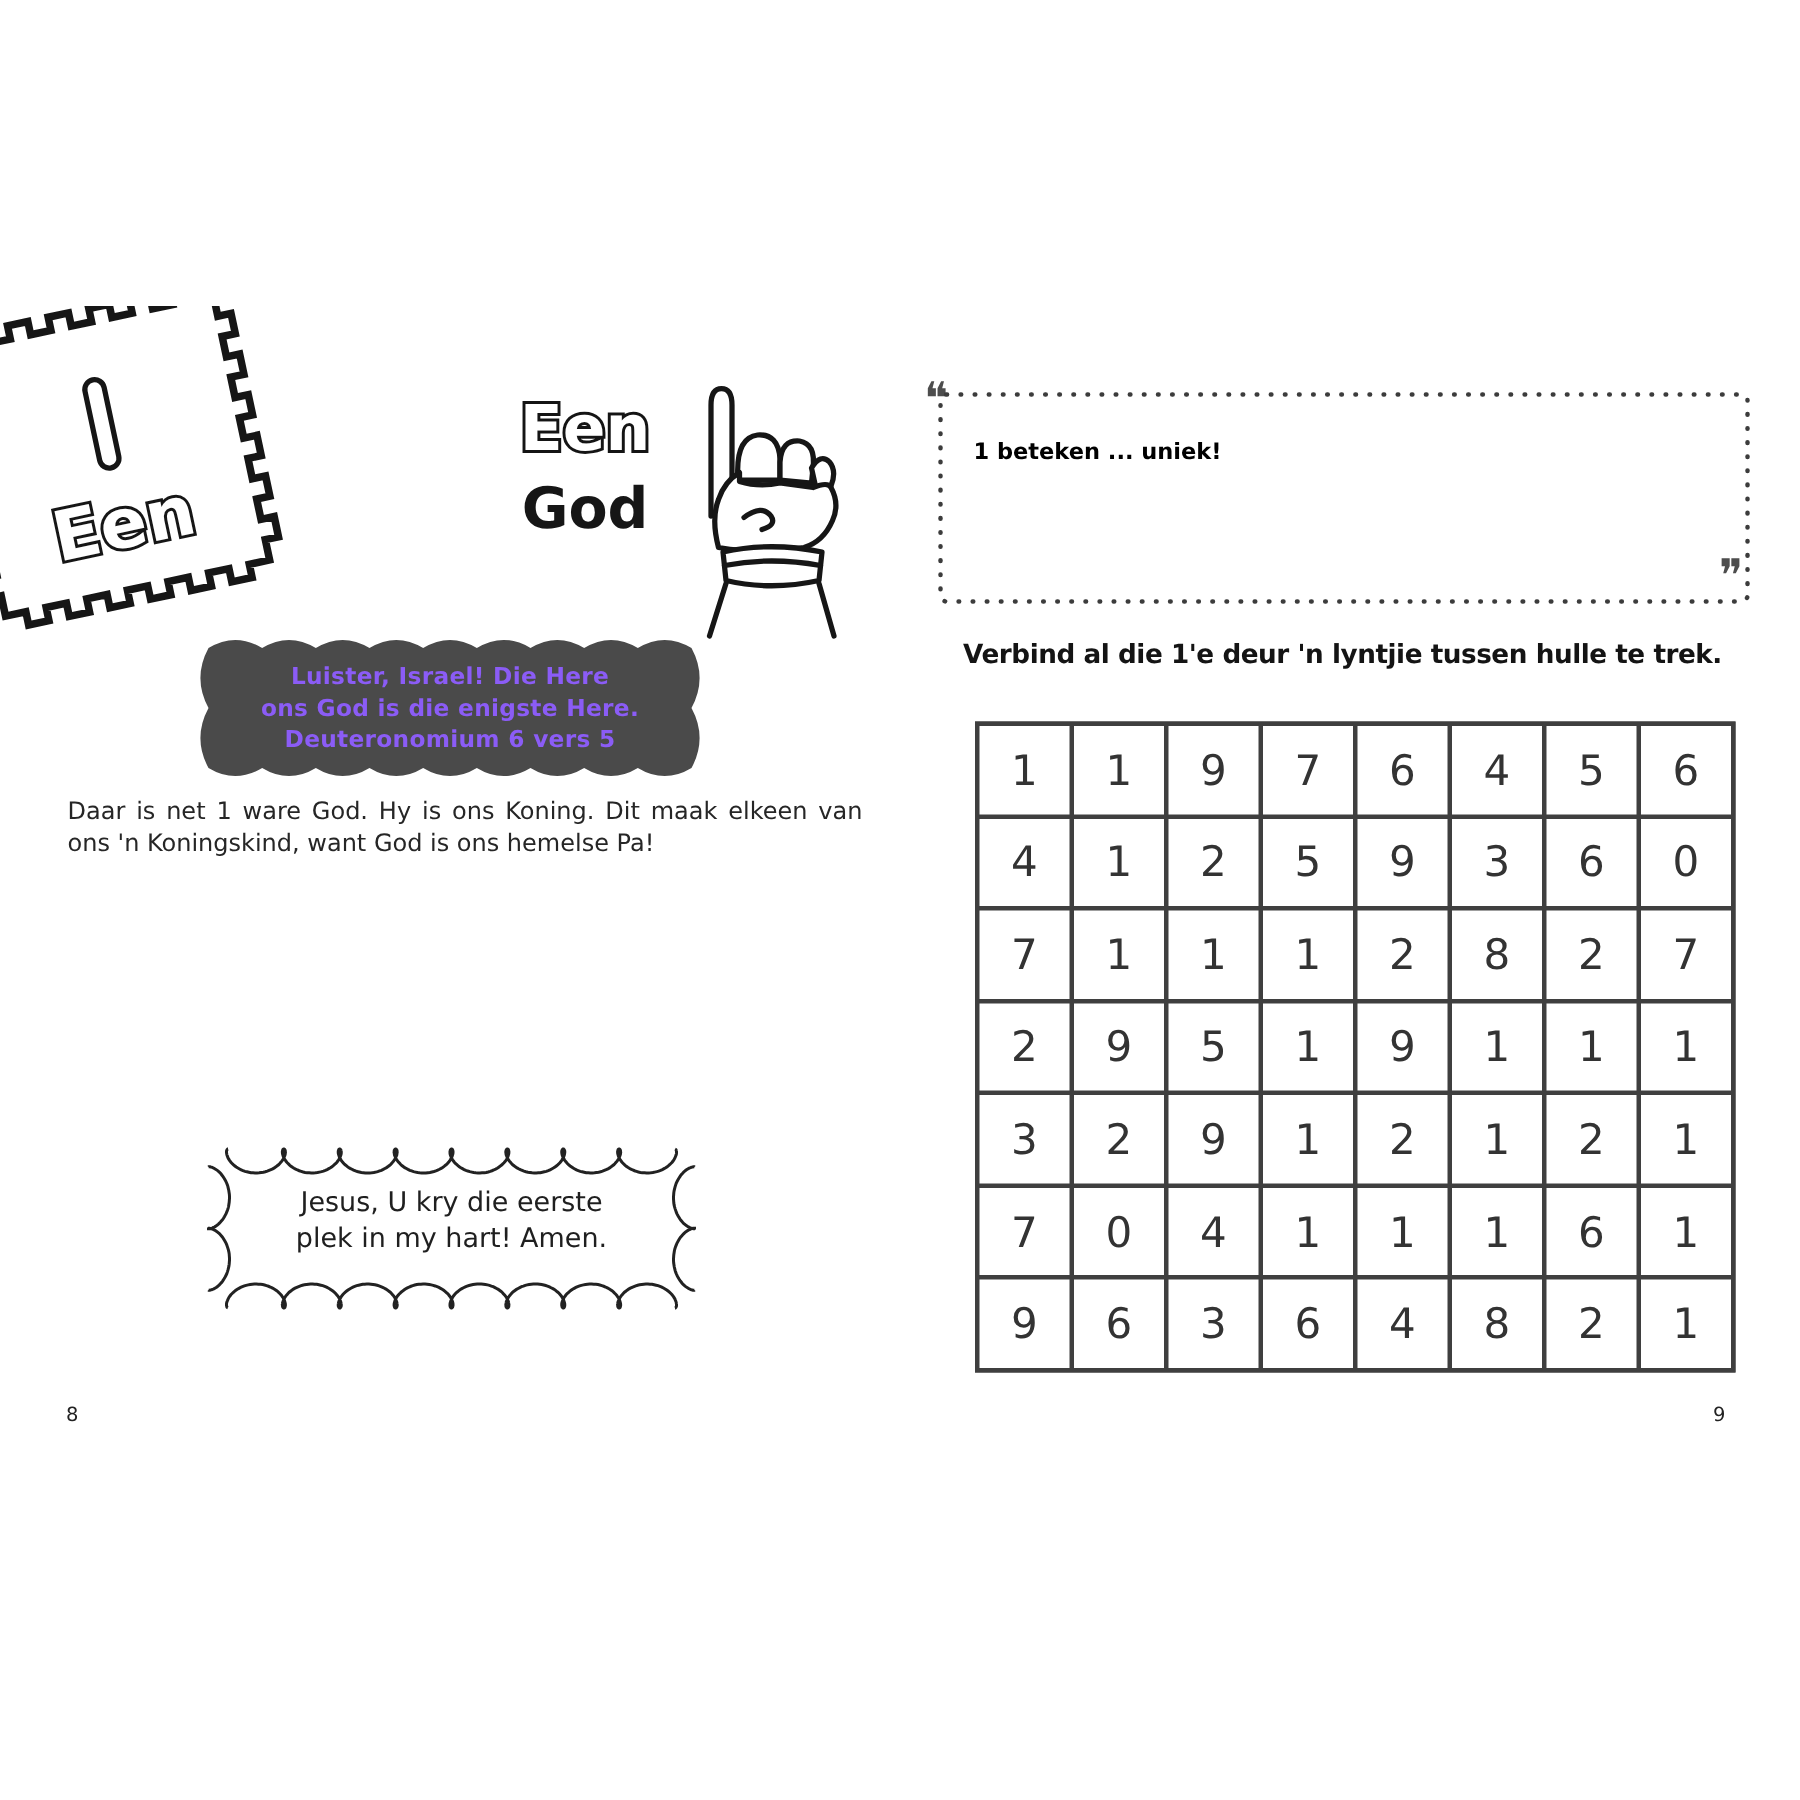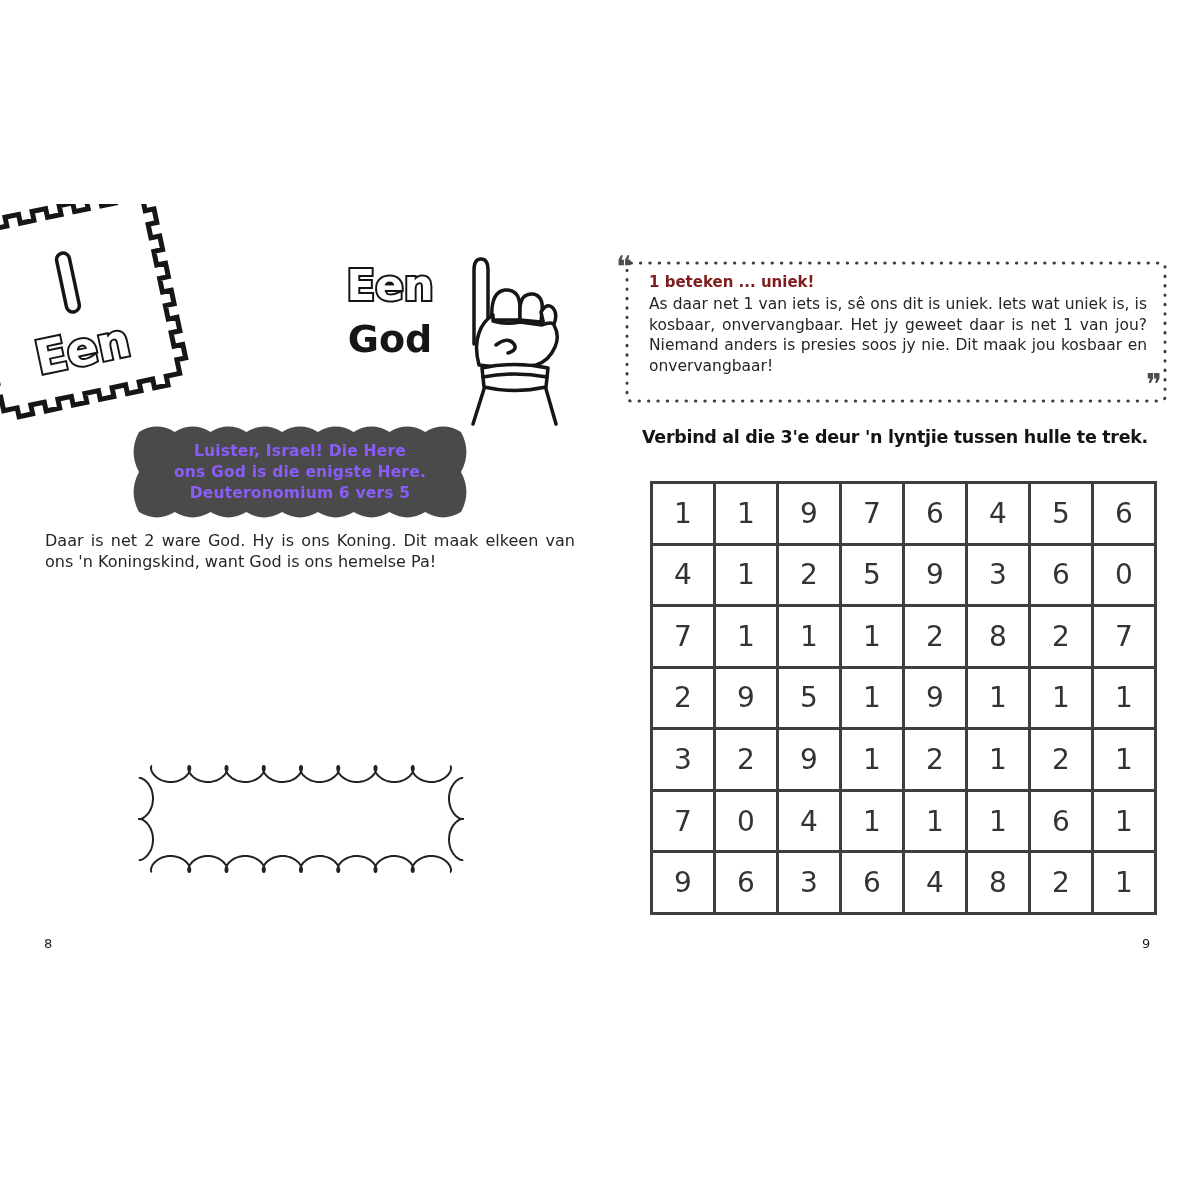--- a/index.html
+++ b/index.html
@@ -30,21 +30,21 @@
   #page-num-right{left:1142px;top:936px;}
 
   
   .quote{font-size:30px;color:#4d4d4d;line-height:1;}
   #quote-open{left:616px;top:252px;}
   #quote-close{left:1146px;top:370px;}
 
   #dyk-box{left:624px;top:260px;width:544px;height:144px;}
   #dyk-box .content{position:absolute;left:25px;top:12px;width:498px;}
   .dyk-heading{font-size:21px;font-weight:bold;color:#171717;letter-spacing:.3px;}
-  .dyk-sub{font-size:15px;font-weight:bold;margin-top:1px;color:#7f1d1d;}
+  .dyk-sub{font-size:15px;font-weight:bold;margin-top:20px;color:#000000;}
   .dyk-body{font-size:15.5px;line-height:20.5px;margin-top:3px;text-align:justify;color:#262626;}
 
   #activity-instruction{left:630px;top:427px;width:530px;text-align:center;font-weight:bold;
     font-size:17.5px;letter-spacing:-0.3px;color:#141414;}
 
   #number-grid{left:650px;top:481px;width:507px;height:434px;display:grid;
     grid-template-columns:repeat(8,1fr);grid-template-rows:repeat(7,1fr);
     gap:3px;background:#3f3f3f;border:3px solid #3f3f3f;box-sizing:border-box;}
   #number-grid .cell{background:#fff;display:flex;align-items:center;justify-content:center;
     font-size:28px;color:#333;}
@@ -86,51 +86,54 @@
       <path id="banner-bg" fill="#4a4a4a" d="M 6 6 q 17.88888888888889 -10.8 35.77777777777778 0 q 17.88888888888889 -10.8 35.77777777777778 0 q 17.88888888888889 -10.8 35.77777777777778 0 q 17.88888888888889 -10.8 35.77777777777778 0 q 17.88888888888889 -10.8 35.77777777777778 0 q 17.88888888888889 -10.8 35.77777777777778 0 q 17.88888888888889 -10.8 35.77777777777778 0 q 17.88888888888889 -10.8 35.77777777777778 0 q 17.88888888888889 -10.8 35.77777777777778 0 q 10.8 20 0 40 q 10.8 20 0 40 q -17.88888888888889 10.8 -35.77777777777778 0 q -17.88888888888889 10.8 -35.77777777777778 0 q -17.88888888888889 10.8 -35.77777777777778 0 q -17.88888888888889 10.8 -35.77777777777778 0 q -17.88888888888889 10.8 -35.77777777777778 0 q -17.88888888888889 10.8 -35.77777777777778 0 q -17.88888888888889 10.8 -35.77777777777778 0 q -17.88888888888889 10.8 -35.77777777777778 0 q -17.88888888888889 10.8 -35.77777777777778 0 q -10.8 -20 0 -40 q -10.8 -20 0 -40 Z"></path>
     </svg>
     <div class="banner-text">
       <span>Luister, Israel! Die Here</span>
       <span>ons God is die enigste Here.</span>
       <span>Deuteronomium 6 vers 5</span>
     </div>
   </div>
 
   <div id="body-text" class="abs">
-    <p>Daar is net 2 ware God. Hy is ons Koning. Dit maak elkeen van ons 'n Koningskind, want God is ons hemelse Pa!</p>
+    <p>Daar is net 1 ware God. Hy is ons Koning. Dit maak elkeen van ons 'n Koningskind, want God is ons hemelse Pa!</p>
   </div>
 
   <div id="prayer-frame" class="abs">
     <svg id="prayer-svg" width="330" height="118" viewBox="0 0 330 118">
       <g fill="none" stroke="#222" stroke-width="2">
           <polyline points="16.0,6.0 15.8,6.0 15.6,6.2 15.4,6.4 15.3,6.6 15.1,7.0 15.0,7.4 15.0,7.9 15.0,8.4 15.1,9.0 15.2,9.7 15.4,10.4 15.7,11.1 16.0,11.9 16.4,12.6 16.9,13.4 17.5,14.2 18.1,15.0 18.9,15.8 19.7,16.6 20.6,17.3 21.5,18.0 22.6,18.7 23.7,19.3 24.8,19.9 26.0,20.4 27.3,20.9 28.6,21.2 29.9,21.5 31.3,21.8 32.7,21.9 34.0,22.0 35.4,22.0 36.8,21.9 38.2,21.7 39.6,21.5 40.9,21.2 42.2,20.8 43.4,20.3 44.6,19.8 45.8,19.2 46.9,18.6 47.9,17.9 48.8,17.2 49.7,16.5 50.5,15.7 51.2,14.9 51.9,14.1 52.4,13.3 52.9,12.5 53.3,11.7 53.6,11.0 53.9,10.3 54.1,9.6 54.2,8.9 54.3,8.3 54.2,7.8 54.2,7.3 54.1,6.9 54.0,6.6 53.8,6.3 53.6,6.1 53.4,6.0 53.2,6.0 53.0,6.1 52.8,6.2 52.6,6.4 52.5,6.7 52.4,7.0 52.3,7.5 52.2,8.0 52.3,8.5 52.3,9.1 52.5,9.8 52.7,10.5 53.0,11.2 53.3,12.0 53.7,12.8 54.3,13.6 54.8,14.4 55.5,15.2 56.3,15.9 57.1,16.7 58.0,17.5 59.0,18.2 60.0,18.8 61.1,19.4 62.3,20.0 63.5,20.5 64.8,20.9 66.1,21.3 67.4,21.6 68.8,21.8 70.1,21.9 71.5,22.0 72.9,22.0 74.3,21.9 75.7,21.7 77.0,21.4 78.4,21.1 79.6,20.7 80.9,20.2 82.1,19.7 83.2,19.1 84.3,18.5 85.3,17.8 86.2,17.1 87.1,16.3 87.9,15.6 88.6,14.8 89.2,14.0 89.8,13.2 90.2,12.4 90.6,11.6 90.9,10.9 91.2,10.1 91.4,9.5 91.5,8.8 91.5,8.2 91.5,7.7 91.4,7.2 91.3,6.9 91.2,6.5 91.0,6.3 90.8,6.1 90.6,6.0 90.4,6.0 90.2,6.1 90.0,6.2 89.9,6.4 89.7,6.7 89.6,7.1 89.5,7.6 89.5,8.1 89.5,8.6 89.6,9.2 89.8,9.9 90.0,10.6 90.3,11.4 90.6,12.1 91.1,12.9 91.6,13.7 92.2,14.5 92.9,15.3 93.6,16.1 94.5,16.8 95.4,17.6 96.4,18.3 97.4,18.9 98.6,19.5 99.7,20.1 101.0,20.6 102.2,21.0 103.5,21.3 104.9,21.6 106.2,21.8 107.6,22.0 109.0,22.0 110.4,22.0 111.8,21.9 113.2,21.7 114.5,21.4 115.8,21.1 117.1,20.6 118.3,20.2 119.5,19.6 120.6,19.0 121.7,18.4 122.7,17.7 123.6,17.0 124.5,16.2 125.3,15.4 125.9,14.6 126.6,13.8 127.1,13.0 127.6,12.2 127.9,11.5 128.2,10.7 128.5,10.0 128.6,9.3 128.7,8.7 128.8,8.1 128.7,7.6 128.7,7.2 128.6,6.8 128.4,6.5 128.2,6.2 128.1,6.1 127.9,6.0 127.6,6.0 127.4,6.1 127.3,6.2 127.1,6.5 126.9,6.8 126.8,7.2 126.8,7.6 126.7,8.1 126.8,8.7 126.9,9.3 127.0,10.0 127.3,10.7 127.6,11.5 127.9,12.3 128.4,13.0 128.9,13.8 129.6,14.6 130.3,15.4 131.0,16.2 131.9,17.0 132.8,17.7 133.8,18.4 134.9,19.0 136.0,19.6 137.2,20.2 138.4,20.6 139.7,21.1 141.0,21.4 142.4,21.7 143.7,21.9 145.1,22.0 146.5,22.0 147.9,22.0 149.3,21.8 150.6,21.6 152.0,21.3 153.3,21.0 154.6,20.6 155.8,20.1 157.0,19.5 158.1,18.9 159.1,18.3 160.1,17.6 161.0,16.8 161.9,16.1 162.6,15.3 163.3,14.5 163.9,13.7 164.4,12.9 164.9,12.1 165.2,11.3 165.5,10.6 165.7,9.9 165.9,9.2 166.0,8.6 166.0,8.1 166.0,7.5 165.9,7.1 165.8,6.7 165.6,6.4 165.5,6.2 165.3,6.1 165.1,6.0 164.9,6.0 164.7,6.1 164.5,6.3 164.3,6.5 164.2,6.9 164.1,7.3 164.0,7.7 164.0,8.2 164.0,8.8 164.1,9.5 164.3,10.1 164.6,10.9 164.9,11.6 165.3,12.4 165.7,13.2 166.3,14.0 166.9,14.8 167.6,15.6 168.4,16.3 169.3,17.1 170.2,17.8 171.2,18.5 172.3,19.1 173.4,19.7 174.6,20.2 175.9,20.7 177.2,21.1 178.5,21.4 179.8,21.7 181.2,21.9 182.6,22.0 184.0,22.0 185.4,21.9 186.8,21.8 188.1,21.6 189.5,21.3 190.8,20.9 192.0,20.5 193.2,20.0 194.4,19.4 195.5,18.8 196.5,18.1 197.5,17.4 198.4,16.7 199.2,15.9 200.0,15.2 200.7,14.4 201.3,13.6 201.8,12.8 202.2,12.0 202.5,11.2 202.8,10.5 203.0,9.8 203.2,9.1 203.2,8.5 203.3,8.0 203.2,7.5 203.1,7.0 203.0,6.7 202.9,6.4 202.7,6.2 202.5,6.1 202.3,6.0 202.1,6.0 201.9,6.1 201.7,6.3 201.5,6.6 201.4,6.9 201.3,7.3 201.2,7.8 201.2,8.3 201.3,8.9 201.4,9.6 201.6,10.3 201.9,11.0 202.2,11.7 202.6,12.5 203.1,13.3 203.6,14.1 204.3,14.9 205.0,15.7 205.8,16.5 206.7,17.2 207.6,17.9 208.7,18.6 209.7,19.2 210.9,19.8 212.1,20.3 213.3,20.8 214.6,21.2 216.0,21.5 217.3,21.7 218.7,21.9 220.1,22.0 221.5,22.0 222.9,21.9 224.2,21.8 225.6,21.5 226.9,21.2 228.2,20.9 229.5,20.4 230.7,19.9 231.8,19.3 232.9,18.7 234.0,18.0 234.9,17.3 235.8,16.6 236.6,15.8 237.4,15.0 238.0,14.2 238.6,13.4 239.1,12.6 239.5,11.9 239.8,11.1 240.1,10.4 240.3,9.7 240.4,9.0 240.5,8.4 240.5,7.9 240.5,7.4 240.4,7.0 240.2,6.6 240.1,6.4 239.9,6.2 239.7,6.0 239.5,6.0 239.3,6.0 239.1,6.2 238.9,6.4 238.8,6.6 238.6,7.0 238.5,7.4 238.5,7.9 238.5,8.4 238.6,9.0 238.7,9.7 238.9,10.4 239.2,11.1 239.5,11.9 239.9,12.6 240.4,13.4 241.0,14.2 241.7,15.0 242.4,15.8 243.2,16.6 244.1,17.3 245.1,18.0 246.1,18.7 247.2,19.3 248.3,19.9 249.5,20.4 250.8,20.9 252.1,21.2 253.4,21.5 254.8,21.8 256.2,21.9 257.6,22.0 259.0,22.0 260.3,21.9 261.7,21.7 263.1,21.5 264.4,21.2 265.7,20.8 266.9,20.3 268.1,19.8 269.3,19.2 270.4,18.6 271.4,17.9 272.3,17.2 273.2,16.5 274.0,15.7 274.7,14.9 275.4,14.1 275.9,13.3 276.4,12.5 276.8,11.7 277.1,11.0 277.4,10.2 277.6,9.6 277.7,8.9 277.8,8.3 277.7,7.8 277.7,7.3 277.6,6.9 277.5,6.6 277.3,6.3 277.1,6.1 276.9,6.0 276.7,6.0 276.5,6.1 276.3,6.2 276.1,6.4 276.0,6.7 275.9,7.0 275.8,7.5 275.7,8.0 275.8,8.5 275.8,9.1 276.0,9.8 276.2,10.5 276.5,11.2 276.8,12.0 277.2,12.8 277.8,13.6 278.3,14.4 279.0,15.2 279.8,16.0 280.6,16.7 281.5,17.5 282.5,18.2 283.5,18.8 284.6,19.4 285.8,20.0 287.0,20.5 288.3,20.9 289.6,21.3 290.9,21.6 292.3,21.8 293.7,21.9 295.0,22.0 296.4,22.0 297.8,21.9 299.2,21.7 300.5,21.4 301.9,21.1 303.1,20.7 304.4,20.2 305.6,19.7 306.7,19.1 307.8,18.5 308.8,17.8 309.7,17.1 310.6,16.3 311.4,15.5 312.1,14.8 312.7,14.0 313.3,13.2 313.7,12.4 314.1,11.6 314.4,10.8 314.7,10.1 314.9,9.4 315.0,8.8 315.0,8.2 315.0,7.7 314.9,7.2 314.8,6.9 314.7,6.5 314.5,6.3 314.3,6.1 314.1,6.0"></polyline>
           <polyline points="327.0,18.0 327.0,18.0 326.9,17.9 326.7,17.9 326.4,17.9 326.1,17.9 325.8,18.0 325.4,18.1 324.9,18.2 324.4,18.4 323.8,18.6 323.2,18.9 322.5,19.3 321.9,19.7 321.2,20.2 320.5,20.8 319.8,21.4 319.1,22.2 318.4,22.9 317.7,23.8 317.1,24.7 316.5,25.7 315.9,26.7 315.3,27.8 314.8,28.9 314.4,30.1 314.0,31.4 313.7,32.6 313.4,33.9 313.2,35.2 313.1,36.6 313.0,37.9 313.0,39.3 313.1,40.6 313.2,42.0 313.4,43.3 313.7,44.6 314.1,45.9 314.5,47.1 314.9,48.3 315.4,49.4 316.0,50.5 316.6,51.5 317.2,52.5 317.8,53.4 318.5,54.2 319.2,55.0 319.9,55.7 320.6,56.3 321.3,56.9 322.0,57.3 322.6,57.8 323.3,58.1 323.9,58.4 324.4,58.6 325.0,58.8 325.4,59.0 325.8,59.0 326.2,59.1 326.5,59.1 326.7,59.1 326.9,59.1 327.0,59.0 327.0,59.0 327.0,58.9 326.8,58.9 326.7,58.9 326.4,58.9 326.1,58.9 325.7,59.0 325.3,59.1 324.8,59.2 324.3,59.4 323.7,59.7 323.1,60.0 322.4,60.4 321.8,60.8 321.1,61.3 320.4,61.9 319.7,62.6 319.0,63.3 318.3,64.1 317.6,64.9 317.0,65.8 316.4,66.8 315.8,67.9 315.2,69.0 314.8,70.1 314.3,71.3 313.9,72.6 313.6,73.8 313.4,75.1 313.2,76.5 313.1,77.8 313.0,79.2 313.0,80.5 313.1,81.9 313.3,83.2 313.5,84.5 313.8,85.8 314.1,87.1 314.5,88.3 315.0,89.5 315.5,90.6 316.1,91.7 316.7,92.7 317.3,93.6 318.0,94.5 318.6,95.3 319.3,96.1 320.0,96.8 320.7,97.4 321.4,97.9 322.1,98.4 322.8,98.8 323.4,99.2 324.0,99.5 324.5,99.7 325.0,99.9 325.5,100.0 325.9,100.1 326.3,100.1 326.5,100.1 326.8,100.1 326.9,100.1 327.0,100.0"></polyline>
           <polyline points="314.0,112.0 314.2,112.0 314.4,111.8 314.6,111.6 314.7,111.4 314.9,111.0 315.0,110.6 315.0,110.1 315.0,109.6 314.9,109.0 314.8,108.3 314.6,107.6 314.3,106.9 314.0,106.1 313.6,105.4 313.1,104.6 312.5,103.8 311.9,103.0 311.1,102.2 310.3,101.4 309.4,100.7 308.5,100.0 307.4,99.3 306.3,98.7 305.2,98.1 304.0,97.6 302.7,97.1 301.4,96.8 300.1,96.5 298.7,96.2 297.3,96.1 296.0,96.0 294.6,96.0 293.2,96.1 291.8,96.3 290.4,96.5 289.1,96.8 287.8,97.2 286.6,97.7 285.4,98.2 284.2,98.8 283.1,99.4 282.1,100.1 281.2,100.8 280.3,101.5 279.5,102.3 278.8,103.1 278.1,103.9 277.6,104.7 277.1,105.5 276.7,106.3 276.4,107.0 276.1,107.7 275.9,108.4 275.8,109.1 275.7,109.7 275.8,110.2 275.8,110.7 275.9,111.1 276.0,111.4 276.2,111.7 276.4,111.9 276.6,112.0 276.8,112.0 277.0,111.9 277.2,111.8 277.4,111.6 277.5,111.3 277.6,111.0 277.7,110.5 277.8,110.0 277.7,109.5 277.7,108.9 277.5,108.2 277.3,107.5 277.0,106.8 276.7,106.0 276.3,105.2 275.7,104.4 275.2,103.6 274.5,102.8 273.7,102.1 272.9,101.3 272.0,100.5 271.0,99.8 270.0,99.2 268.9,98.6 267.7,98.0 266.5,97.5 265.2,97.1 263.9,96.7 262.6,96.4 261.2,96.2 259.9,96.1 258.5,96.0 257.1,96.0 255.7,96.1 254.3,96.3 253.0,96.6 251.6,96.9 250.4,97.3 249.1,97.8 247.9,98.3 246.8,98.9 245.7,99.5 244.7,100.2 243.8,100.9 242.9,101.7 242.1,102.4 241.4,103.2 240.8,104.0 240.2,104.8 239.8,105.6 239.4,106.4 239.1,107.1 238.8,107.9 238.6,108.5 238.5,109.2 238.5,109.8 238.5,110.3 238.6,110.8 238.7,111.1 238.8,111.5 239.0,111.7 239.2,111.9 239.4,112.0 239.6,112.0 239.8,111.9 240.0,111.8 240.1,111.6 240.3,111.3 240.4,110.9 240.5,110.4 240.5,109.9 240.5,109.4 240.4,108.8 240.2,108.1 240.0,107.4 239.7,106.6 239.4,105.9 238.9,105.1 238.4,104.3 237.8,103.5 237.1,102.7 236.4,101.9 235.5,101.2 234.6,100.4 233.6,99.7 232.6,99.1 231.4,98.5 230.3,97.9 229.0,97.4 227.8,97.0 226.5,96.7 225.1,96.4 223.8,96.2 222.4,96.0 221.0,96.0 219.6,96.0 218.2,96.1 216.8,96.3 215.5,96.6 214.2,96.9 212.9,97.4 211.7,97.8 210.5,98.4 209.4,99.0 208.3,99.6 207.3,100.3 206.4,101.0 205.5,101.8 204.7,102.6 204.1,103.4 203.4,104.2 202.9,105.0 202.4,105.8 202.1,106.5 201.8,107.3 201.5,108.0 201.4,108.7 201.3,109.3 201.2,109.9 201.3,110.4 201.3,110.8 201.4,111.2 201.6,111.5 201.8,111.8 201.9,111.9 202.1,112.0 202.4,112.0 202.6,111.9 202.7,111.8 202.9,111.5 203.1,111.2 203.2,110.8 203.2,110.4 203.3,109.9 203.2,109.3 203.1,108.7 203.0,108.0 202.7,107.3 202.4,106.5 202.1,105.7 201.6,105.0 201.1,104.2 200.4,103.4 199.7,102.6 199.0,101.8 198.1,101.0 197.2,100.3 196.2,99.6 195.1,99.0 194.0,98.4 192.8,97.8 191.6,97.4 190.3,96.9 189.0,96.6 187.6,96.3 186.3,96.1 184.9,96.0 183.5,96.0 182.1,96.0 180.7,96.2 179.4,96.4 178.0,96.7 176.7,97.0 175.4,97.4 174.2,97.9 173.0,98.5 171.9,99.1 170.9,99.7 169.9,100.4 169.0,101.2 168.1,101.9 167.4,102.7 166.7,103.5 166.1,104.3 165.6,105.1 165.1,105.9 164.8,106.7 164.5,107.4 164.3,108.1 164.1,108.8 164.0,109.4 164.0,109.9 164.0,110.5 164.1,110.9 164.2,111.3 164.4,111.6 164.5,111.8 164.7,111.9 164.9,112.0 165.1,112.0 165.3,111.9 165.5,111.7 165.7,111.5 165.8,111.1 165.9,110.7 166.0,110.3 166.0,109.8 166.0,109.2 165.9,108.5 165.7,107.9 165.4,107.1 165.1,106.4 164.7,105.6 164.3,104.8 163.7,104.0 163.1,103.2 162.4,102.4 161.6,101.7 160.7,100.9 159.8,100.2 158.8,99.5 157.7,98.9 156.6,98.3 155.4,97.8 154.1,97.3 152.8,96.9 151.5,96.6 150.2,96.3 148.8,96.1 147.4,96.0 146.0,96.0 144.6,96.1 143.2,96.2 141.9,96.4 140.5,96.7 139.2,97.1 138.0,97.5 136.8,98.0 135.6,98.6 134.5,99.2 133.5,99.9 132.5,100.6 131.6,101.3 130.8,102.1 130.0,102.8 129.3,103.6 128.7,104.4 128.2,105.2 127.8,106.0 127.5,106.8 127.2,107.5 127.0,108.2 126.8,108.9 126.8,109.5 126.7,110.0 126.8,110.5 126.9,111.0 127.0,111.3 127.1,111.6 127.3,111.8 127.5,111.9 127.7,112.0 127.9,112.0 128.1,111.9 128.3,111.7 128.5,111.4 128.6,111.1 128.7,110.7 128.8,110.2 128.8,109.7 128.7,109.1 128.6,108.4 128.4,107.7 128.1,107.0 127.8,106.3 127.4,105.5 126.9,104.7 126.4,103.9 125.7,103.1 125.0,102.3 124.2,101.5 123.3,100.8 122.4,100.1 121.3,99.4 120.3,98.8 119.1,98.2 117.9,97.7 116.7,97.2 115.4,96.8 114.0,96.5 112.7,96.3 111.3,96.1 109.9,96.0 108.5,96.0 107.1,96.1 105.8,96.2 104.4,96.5 103.1,96.8 101.8,97.1 100.5,97.6 99.3,98.1 98.2,98.7 97.1,99.3 96.0,100.0 95.1,100.7 94.2,101.4 93.4,102.2 92.6,103.0 92.0,103.8 91.4,104.6 90.9,105.4 90.5,106.1 90.2,106.9 89.9,107.6 89.7,108.3 89.6,109.0 89.5,109.6 89.5,110.1 89.5,110.6 89.6,111.0 89.8,111.4 89.9,111.6 90.1,111.8 90.3,112.0 90.5,112.0 90.7,112.0 90.9,111.8 91.1,111.6 91.2,111.4 91.4,111.0 91.5,110.6 91.5,110.1 91.5,109.6 91.4,109.0 91.3,108.3 91.1,107.6 90.8,106.9 90.5,106.1 90.1,105.4 89.6,104.6 89.0,103.8 88.3,103.0 87.6,102.2 86.8,101.4 85.9,100.7 84.9,100.0 83.9,99.3 82.8,98.7 81.7,98.1 80.5,97.6 79.2,97.1 77.9,96.8 76.6,96.5 75.2,96.2 73.8,96.1 72.4,96.0 71.0,96.0 69.7,96.1 68.3,96.3 66.9,96.5 65.6,96.8 64.3,97.2 63.1,97.7 61.9,98.2 60.7,98.8 59.6,99.4 58.6,100.1 57.7,100.8 56.8,101.5 56.0,102.3 55.3,103.1 54.6,103.9 54.1,104.7 53.6,105.5 53.2,106.3 52.9,107.0 52.6,107.8 52.4,108.4 52.3,109.1 52.2,109.7 52.3,110.2 52.3,110.7 52.4,111.1 52.5,111.4 52.7,111.7 52.9,111.9 53.1,112.0 53.3,112.0 53.5,111.9 53.7,111.8 53.9,111.6 54.0,111.3 54.1,111.0 54.2,110.5 54.3,110.0 54.2,109.5 54.2,108.9 54.0,108.2 53.8,107.5 53.5,106.8 53.2,106.0 52.8,105.2 52.2,104.4 51.7,103.6 51.0,102.8 50.2,102.0 49.4,101.3 48.5,100.5 47.5,99.8 46.5,99.2 45.4,98.6 44.2,98.0 43.0,97.5 41.7,97.1 40.4,96.7 39.1,96.4 37.7,96.2 36.3,96.1 35.0,96.0 33.6,96.0 32.2,96.1 30.8,96.3 29.5,96.6 28.1,96.9 26.9,97.3 25.6,97.8 24.4,98.3 23.3,98.9 22.2,99.5 21.2,100.2 20.3,100.9 19.4,101.7 18.6,102.5 17.9,103.2 17.3,104.0 16.7,104.8 16.3,105.6 15.9,106.4 15.6,107.2 15.3,107.9 15.1,108.6 15.0,109.2 15.0,109.8 15.0,110.3 15.1,110.8 15.2,111.1 15.3,111.5 15.5,111.7 15.7,111.9 15.9,112.0"></polyline>
           <polyline points="3.0,100.0 3.0,100.0 3.1,100.1 3.3,100.1 3.6,100.1 3.9,100.1 4.2,100.0 4.6,99.9 5.1,99.8 5.6,99.6 6.2,99.4 6.8,99.1 7.5,98.7 8.1,98.3 8.8,97.8 9.5,97.2 10.2,96.6 10.9,95.8 11.6,95.1 12.3,94.2 12.9,93.3 13.5,92.3 14.1,91.3 14.7,90.2 15.2,89.1 15.6,87.9 16.0,86.6 16.3,85.4 16.6,84.1 16.8,82.8 16.9,81.4 17.0,80.1 17.0,78.7 16.9,77.4 16.8,76.0 16.6,74.7 16.3,73.4 15.9,72.1 15.5,70.9 15.1,69.7 14.6,68.6 14.0,67.5 13.4,66.5 12.8,65.5 12.2,64.6 11.5,63.8 10.8,63.0 10.1,62.3 9.4,61.7 8.7,61.1 8.0,60.7 7.4,60.2 6.7,59.9 6.1,59.6 5.6,59.4 5.0,59.2 4.6,59.0 4.2,59.0 3.8,58.9 3.5,58.9 3.3,58.9 3.1,58.9 3.0,59.0 3.0,59.0 3.0,59.1 3.2,59.1 3.3,59.1 3.6,59.1 3.9,59.1 4.3,59.0 4.7,58.9 5.2,58.8 5.7,58.6 6.3,58.3 6.9,58.0 7.6,57.6 8.2,57.2 8.9,56.7 9.6,56.1 10.3,55.4 11.0,54.7 11.7,53.9 12.4,53.1 13.0,52.2 13.6,51.2 14.2,50.1 14.8,49.0 15.2,47.9 15.7,46.7 16.1,45.4 16.4,44.2 16.6,42.9 16.8,41.5 16.9,40.2 17.0,38.8 17.0,37.5 16.9,36.1 16.7,34.8 16.5,33.5 16.2,32.2 15.9,30.9 15.5,29.7 15.0,28.5 14.5,27.4 13.9,26.3 13.3,25.3 12.7,24.4 12.0,23.5 11.4,22.7 10.7,21.9 10.0,21.2 9.3,20.6 8.6,20.1 7.9,19.6 7.2,19.2 6.6,18.8 6.0,18.5 5.5,18.3 5.0,18.1 4.5,18.0 4.1,17.9 3.7,17.9 3.5,17.9 3.2,17.9 3.1,17.9 3.0,18.0"></polyline>
         </g>
     </svg>
+    <div class="prayer-text">
+      <span>Jesus, U kry die eerste</span><br>
+      <span>plek in my hart! Amen.</span>
+    </div>
   </div>
 
   <div id="page-num-left" class="abs page-num">8</div>
 
   <div id="quote-open" class="abs quote">❝</div>
 
   <div id="dyk-box" class="abs">
     <svg width="544" height="144" viewBox="0 0 544 144">
       <rect x="3" y="3" width="538" height="138" rx="4" fill="none" stroke="#3c3c3c" stroke-width="3" stroke-dasharray="0.4 9" stroke-linecap="round"></rect>
     </svg>
     <div class="content">
       <div class="dyk-sub">1 beteken ... uniek!</div>
-      <div class="dyk-body">As daar net 1 van iets is, sê ons dit is uniek. Iets wat uniek is, is kosbaar, onvervangbaar. Het jy geweet daar is net 1 van jou? Niemand anders is presies soos jy nie. Dit maak jou kosbaar en onvervangbaar!</div>
     </div>
   </div>
 
   <div id="quote-close" class="abs quote">❞</div>
 
-  <div id="activity-instruction" class="abs">Verbind al die 3'e deur 'n lyntjie tussen hulle te trek.</div>
+  <div id="activity-instruction" class="abs">Verbind al die 1'e deur 'n lyntjie tussen hulle te trek.</div>
 
   <div id="number-grid" class="abs">
       <div class="cell">1</div>
       <div class="cell">1</div>
       <div class="cell">9</div>
       <div class="cell">7</div>
       <div class="cell">6</div>
       <div class="cell">4</div>
       <div class="cell">5</div>
       <div class="cell">6</div>

